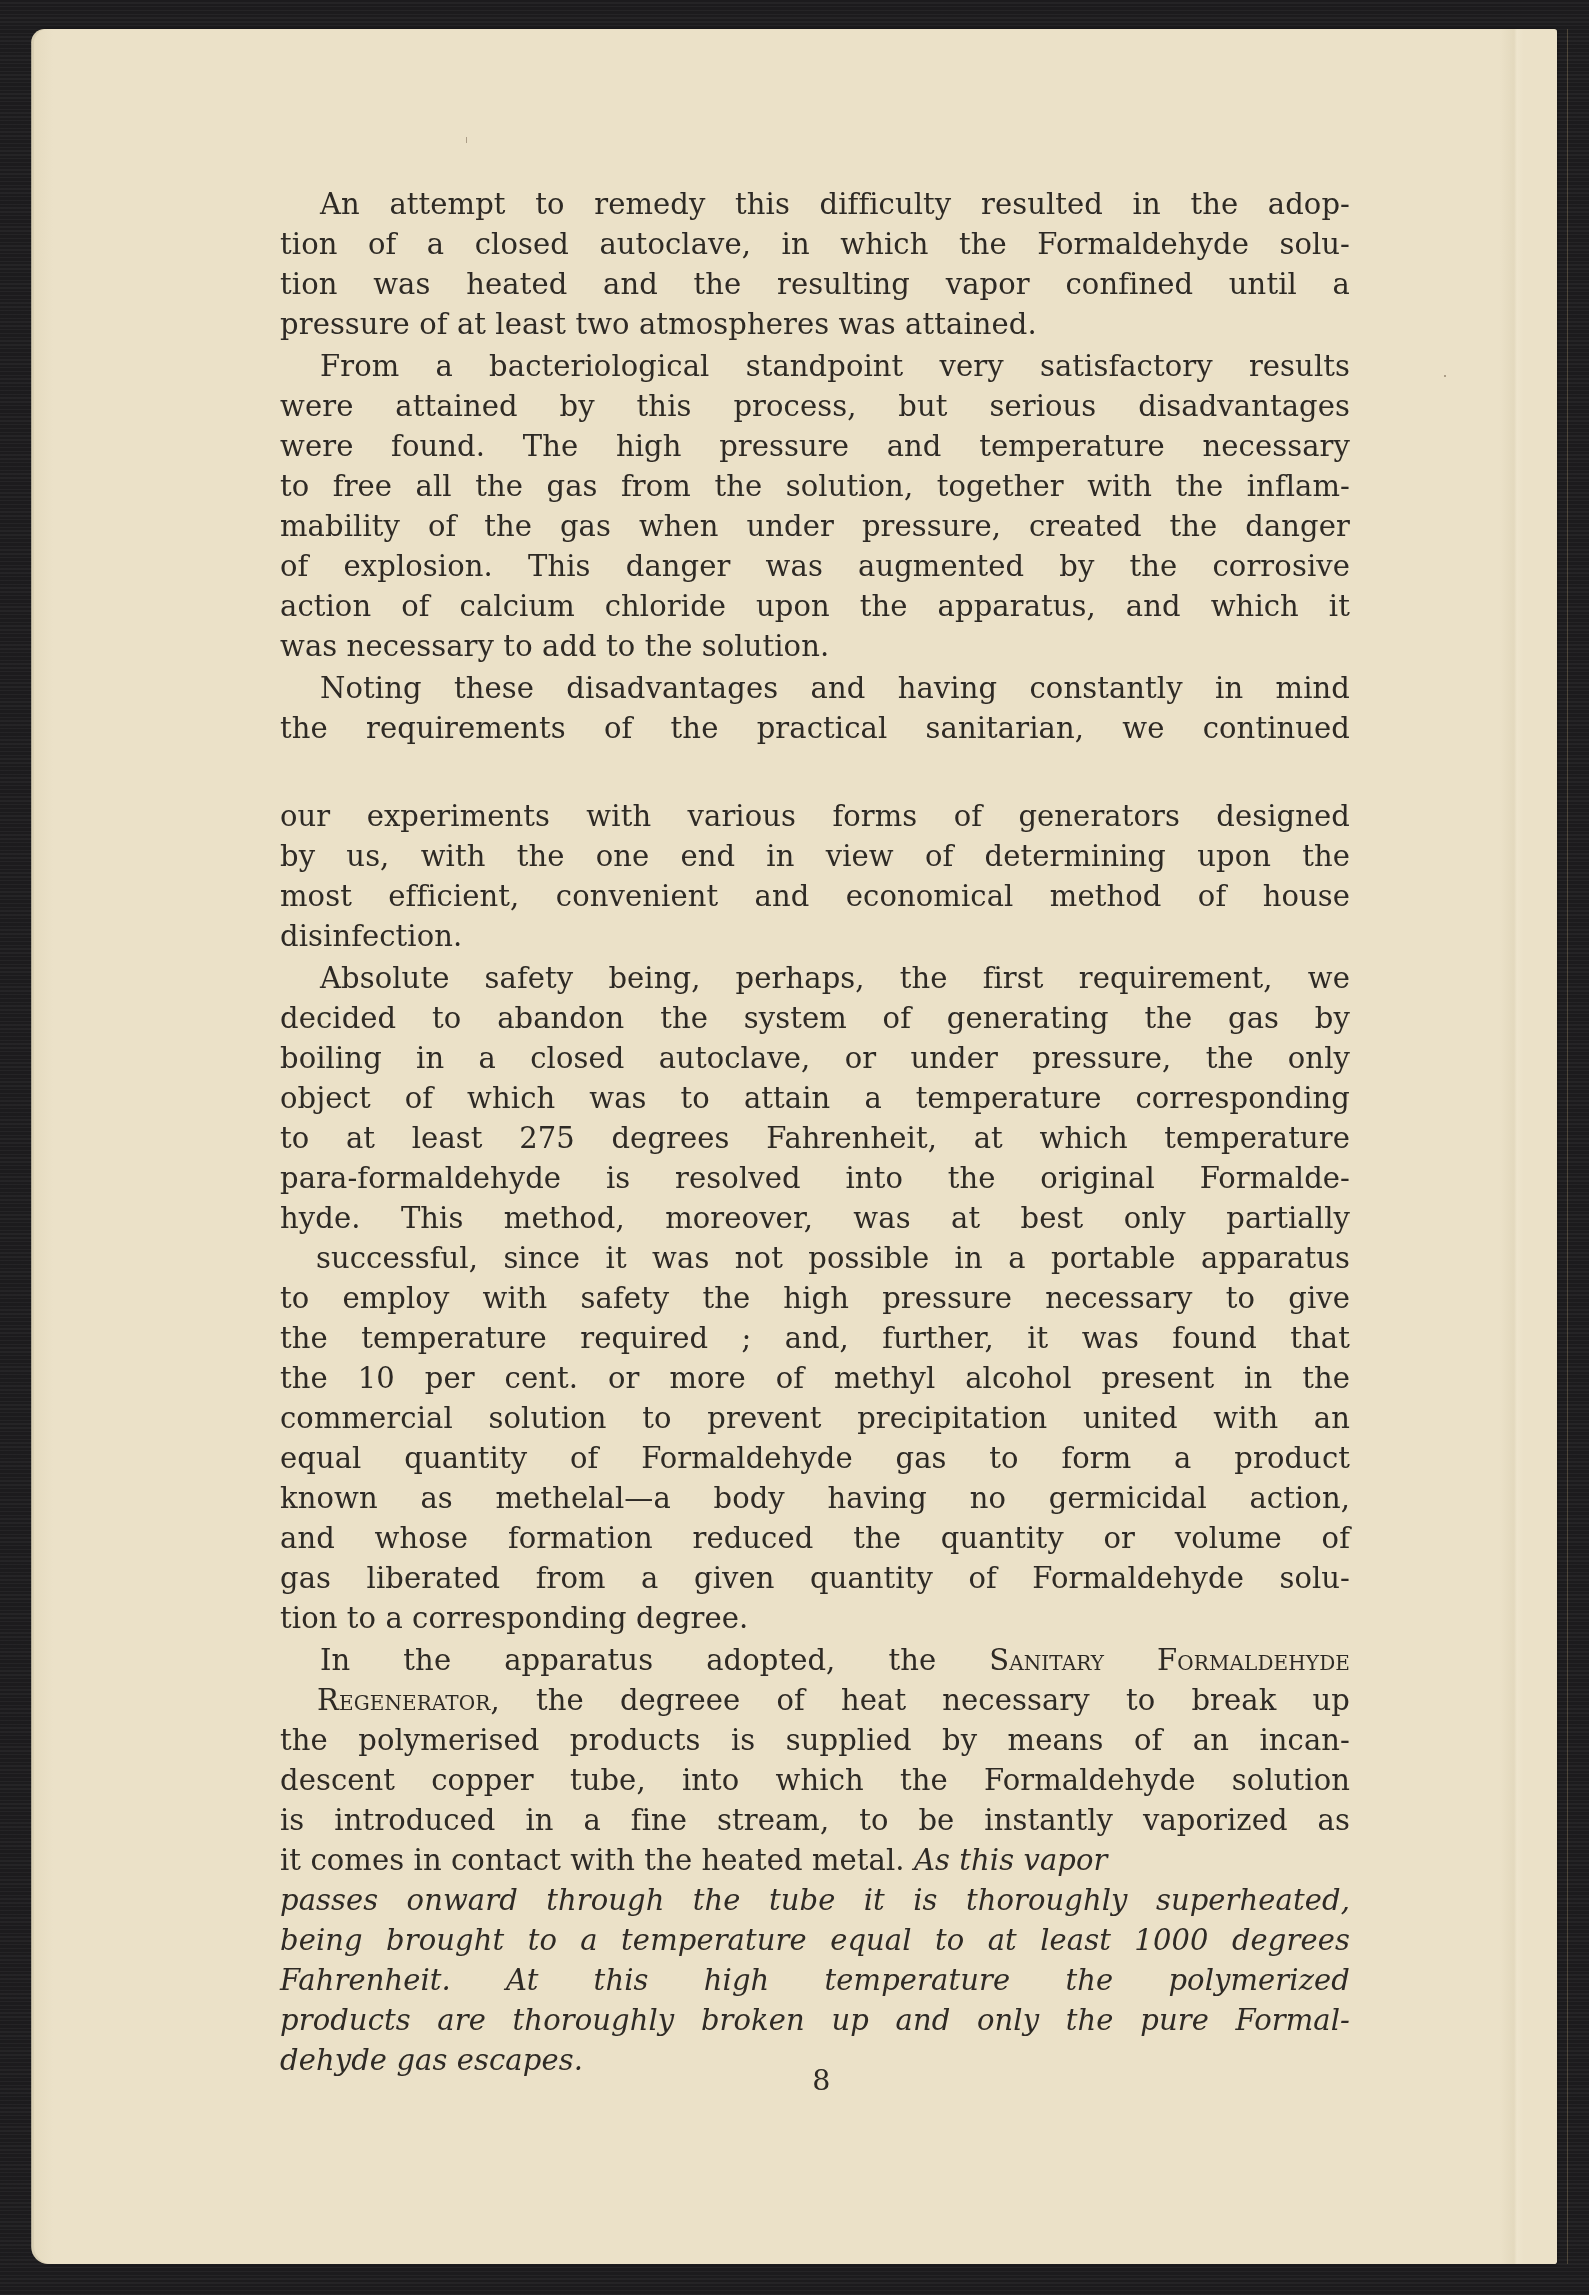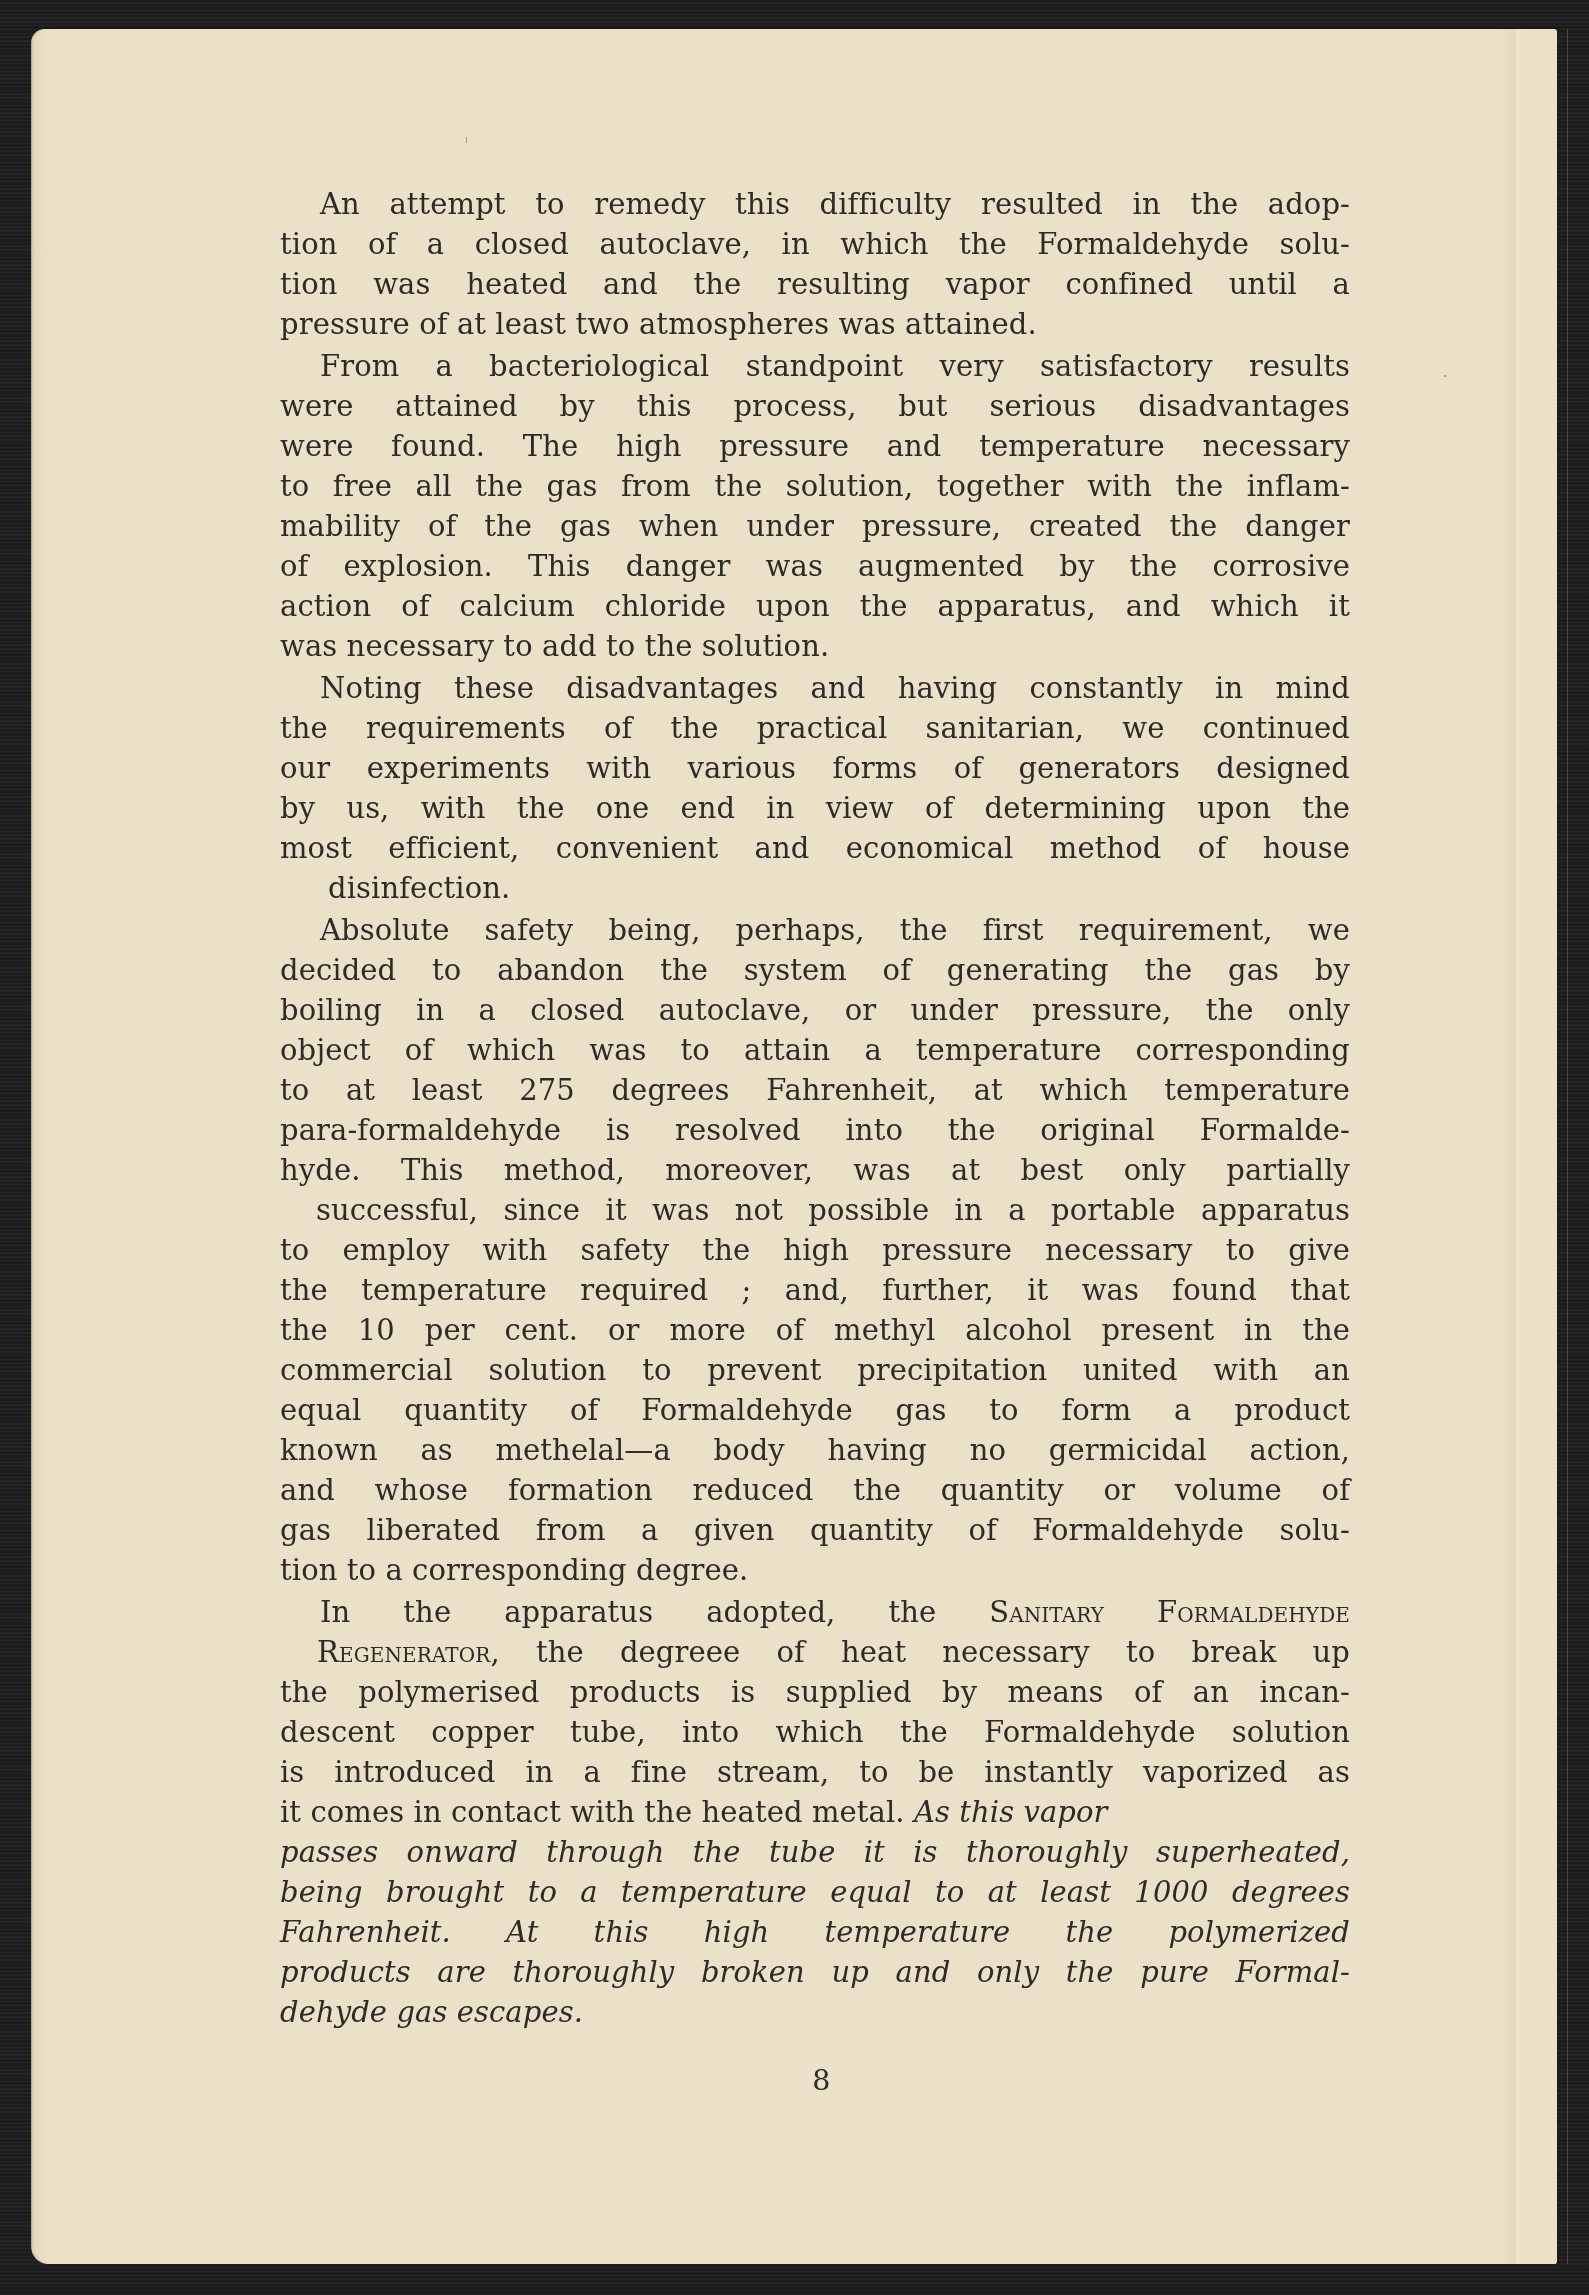--- a/index.html
+++ b/index.html
@@ -112,24 +112,24 @@
     <span class="line" style="white-space: normal;"><span style="white-space: nowrap; word-spacing: 0px;">mability of the gas when under pressure, created the danger</span></span>
     <span class="line" style="white-space: normal;"><span style="white-space: nowrap; word-spacing: 0px;">of explosion. This danger was augmented by the corrosive</span></span>
     <span class="line" style="white-space: normal;"><span style="white-space: nowrap; word-spacing: 0px;">action of calcium chloride upon the apparatus, and which it</span></span>
     <span class="line last" style="white-space: normal;"><span style="white-space: nowrap;">was necessary to add to the solution.</span></span>
   </div>
   <div class="para-gap"></div>
 
   <div class="para">
     <span class="line indent" style="white-space: normal;"><span style="white-space: nowrap; word-spacing: 0px;">Noting these disadvantages and having constantly in mind</span></span>
     <span class="line" style="white-space: normal;"><span style="white-space: nowrap; word-spacing: 0px;">the requirements of the practical sanitarian, we continued</span></span>
-    <span class="line" style="white-space: normal;"><span style="white-space: nowrap; word-spacing: 0px;">our experiments with various forms of generators designed</span></span>
+    <span class="line" style="white-space: normal; margin-top: 48px;"><span style="white-space: nowrap; word-spacing: 0px;">our experiments with various forms of generators designed</span></span>
     <span class="line" style="white-space: normal;"><span style="white-space: nowrap; word-spacing: 0px;">by us, with the one end in view of determining upon the</span></span>
     <span class="line" style="white-space: normal;"><span style="white-space: nowrap; word-spacing: 0px;">most efficient, convenient and economical method of house</span></span>
-    <span class="line last" style="white-space: normal;"><span style="white-space: nowrap; margin-left: 48px;">disinfection.</span></span>
+    <span class="line last" style="white-space: normal;"><span style="white-space: nowrap;">disinfection.</span></span>
   </div>
   <div class="para-gap"></div>
 
   <div class="para">
     <span class="line indent" style="white-space: normal;"><span style="white-space: nowrap; word-spacing: 0px;">Absolute safety being, perhaps, the first requirement, we</span></span>
     <span class="line" style="white-space: normal;"><span style="white-space: nowrap; word-spacing: 0px;">decided to abandon the system of generating the gas by</span></span>
     <span class="line" style="white-space: normal;"><span style="white-space: nowrap; word-spacing: 0px;">boiling in a closed autoclave, or under pressure, the only</span></span>
     <span class="line" style="white-space: normal;"><span style="white-space: nowrap; word-spacing: 0px;">object of which was to attain a temperature corresponding</span></span>
     <span class="line" style="white-space: normal;"><span style="white-space: nowrap; word-spacing: 0px;">to at least 275 degrees Fahrenheit, at which temperature</span></span>
     <span class="line" style="white-space: normal;"><span style="white-space: nowrap; word-spacing: 0px;">para-formaldehyde is resolved into the original Formalde-</span></span>

